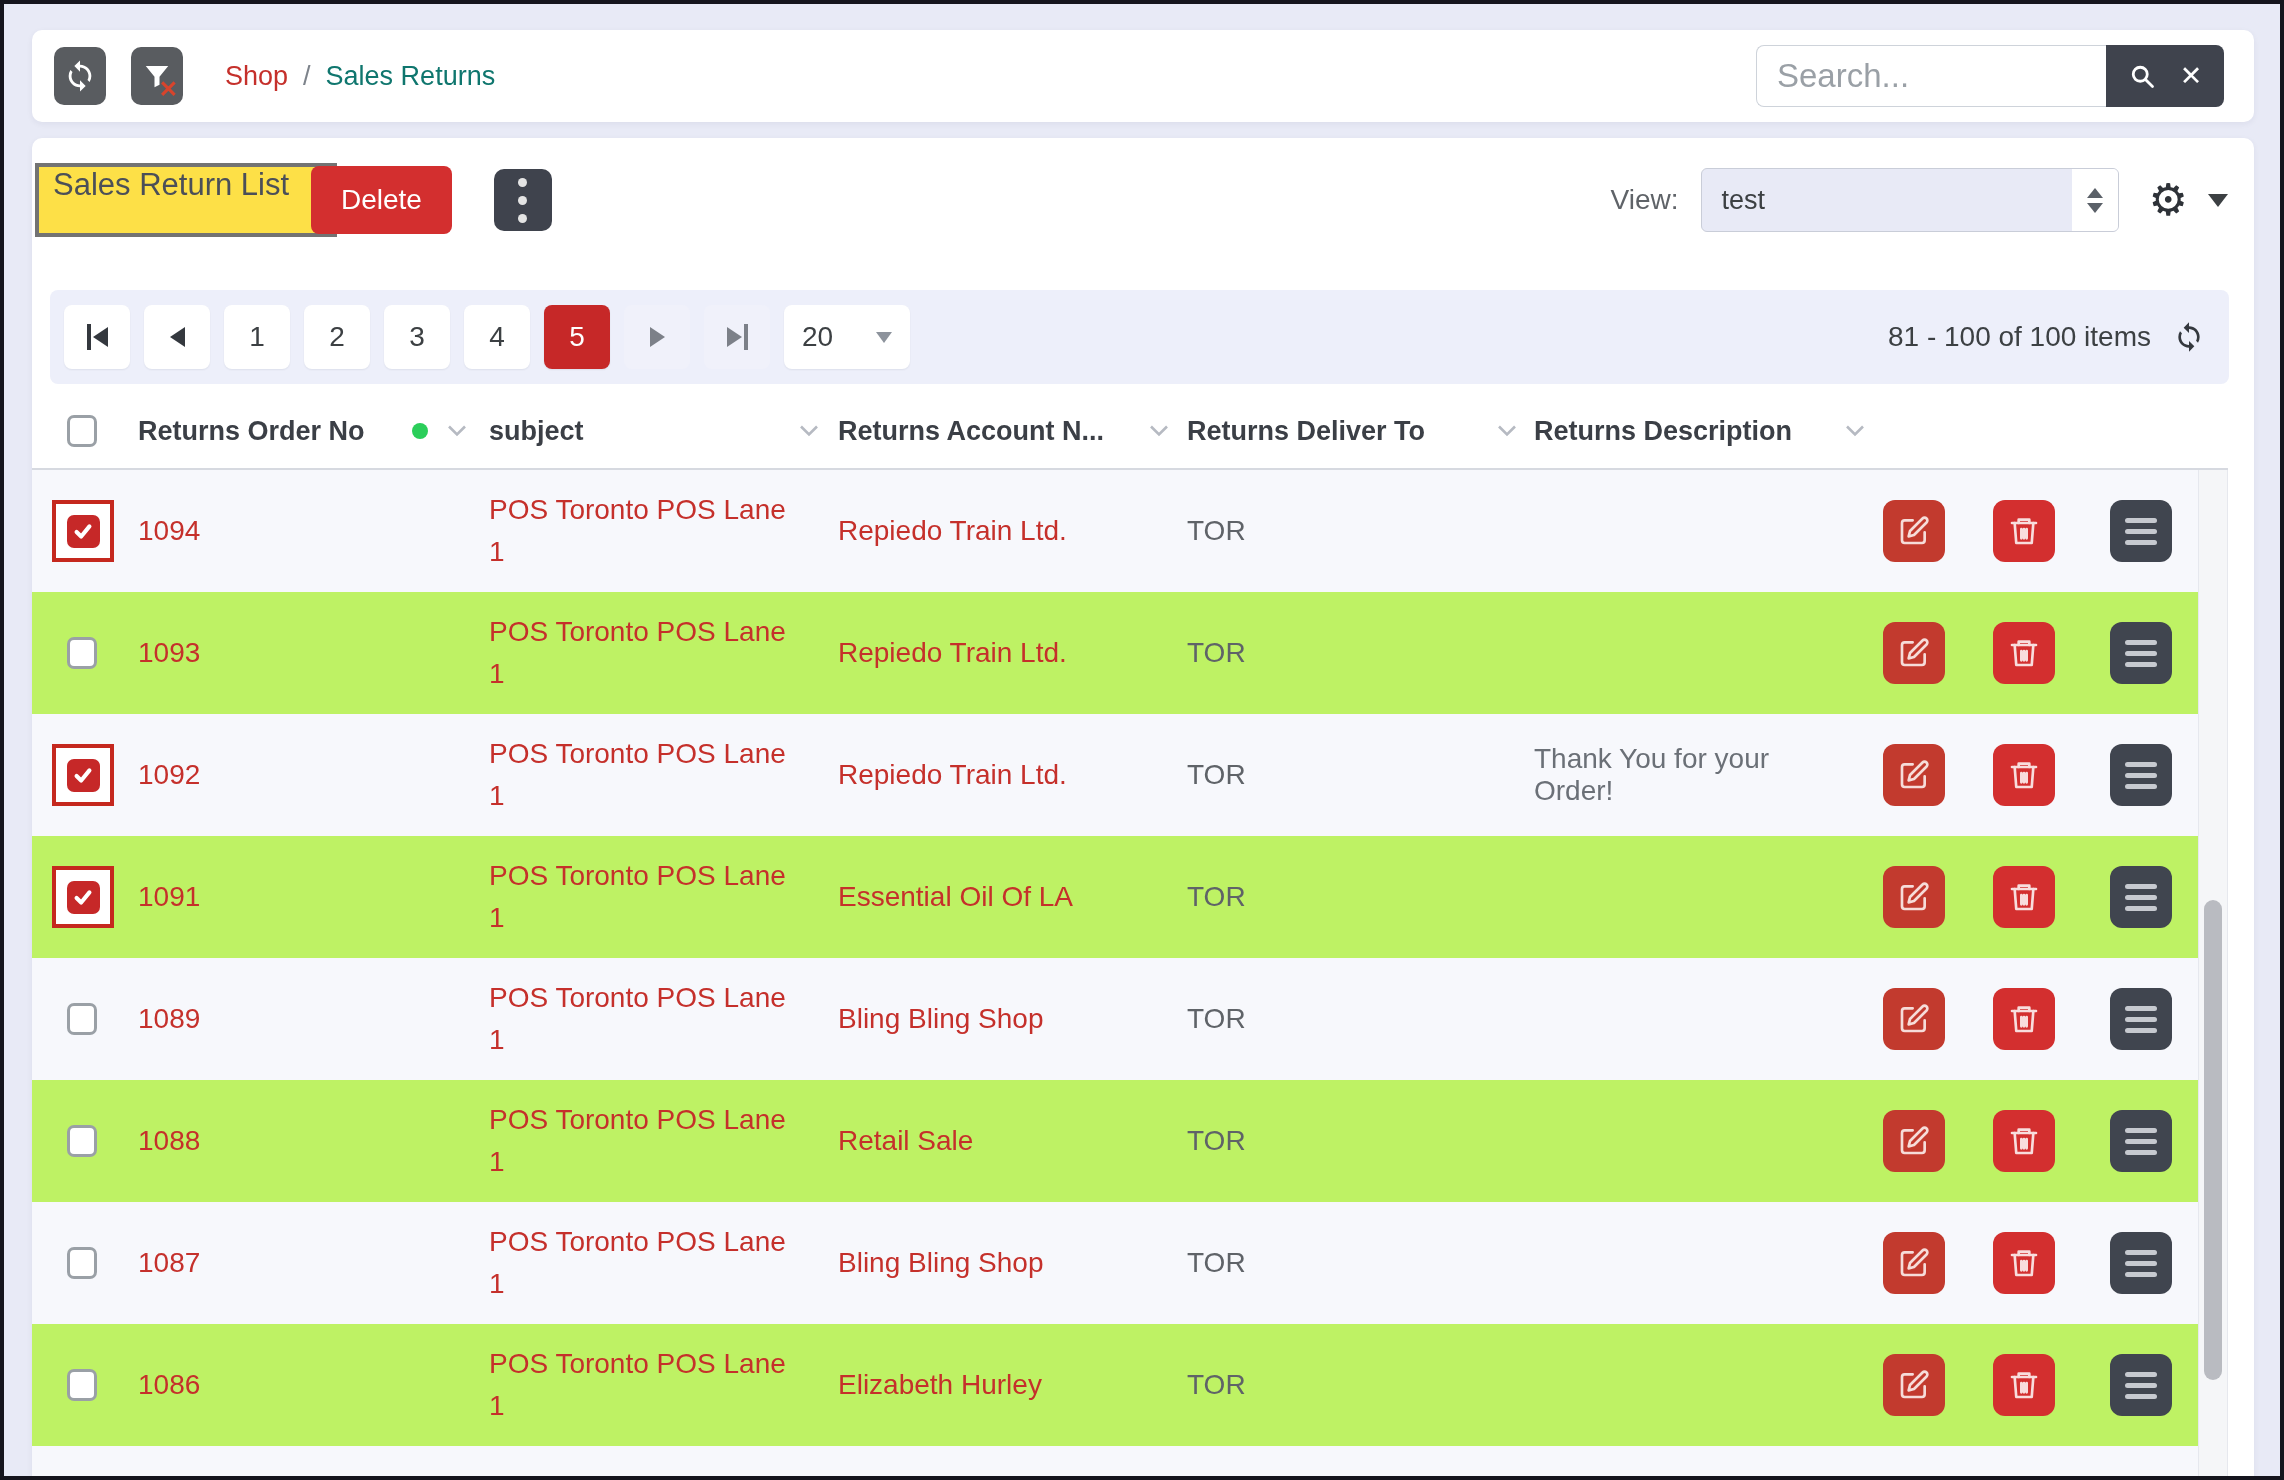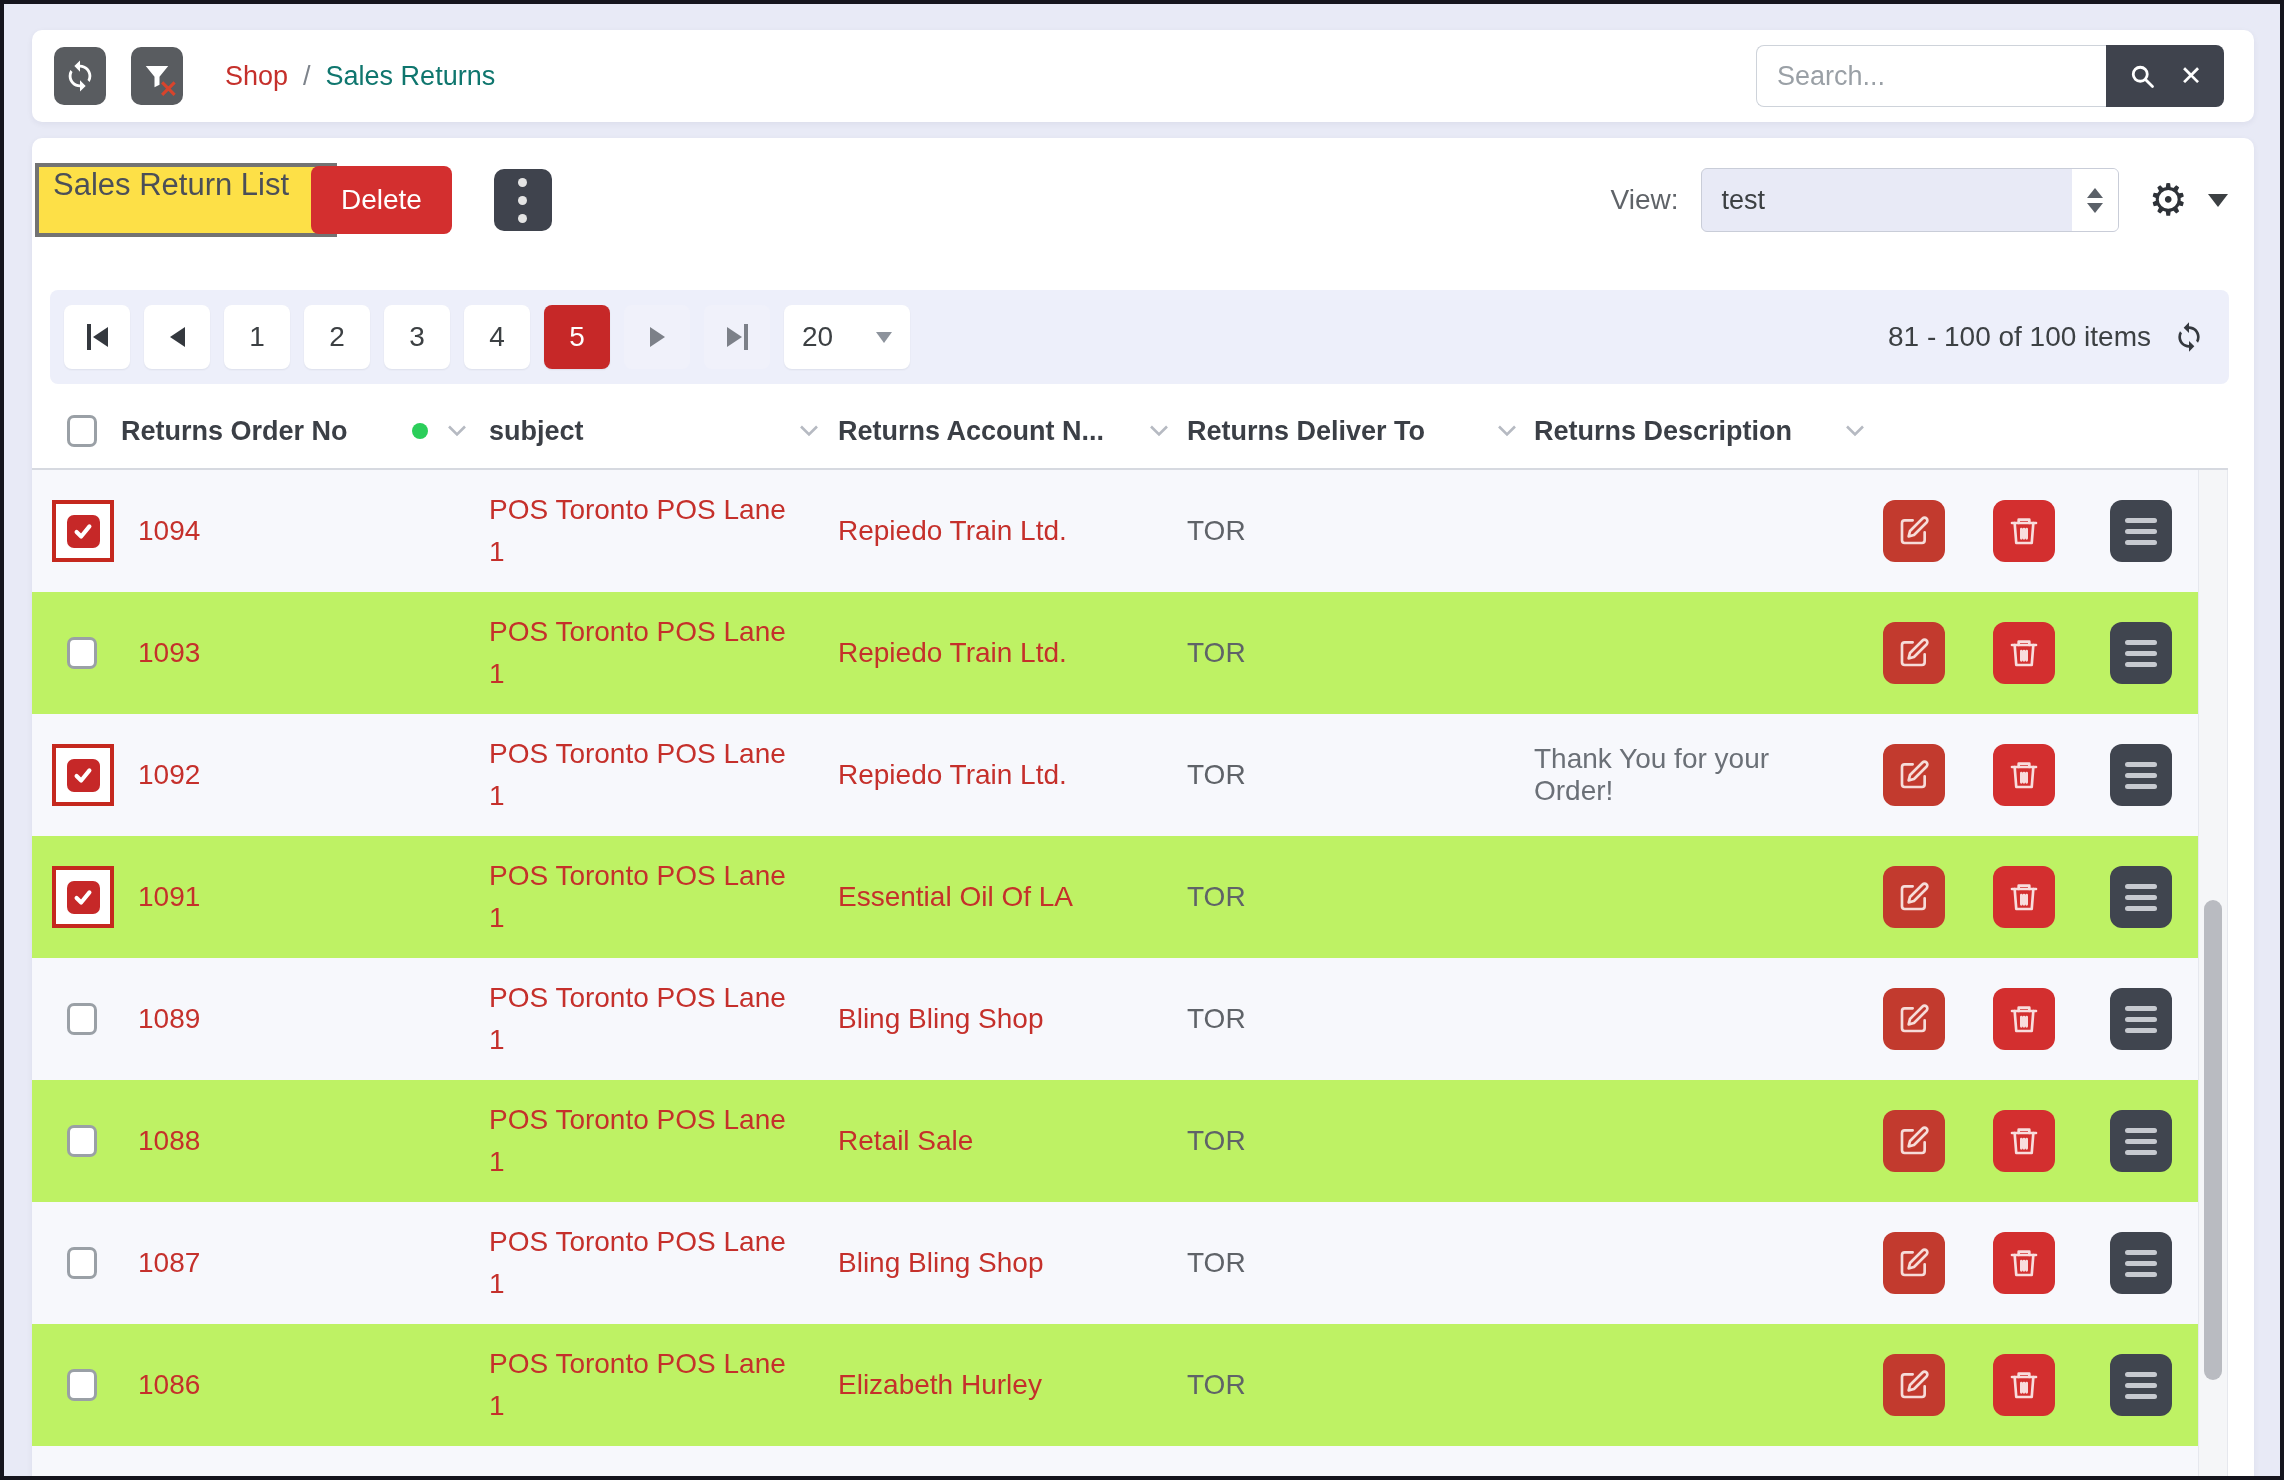--- a/index.html
+++ b/index.html
@@ -17,21 +17,21 @@
   .gbtn{width:52px;height:58px;background:#595c60;border:none;border-radius:10px;
     display:flex;align-items:center;justify-content:center;position:relative;cursor:pointer;flex:0 0 auto;}
   .gbtn + .gbtn{margin-left:25px;}
   .filter-x{position:absolute;right:5px;bottom:4px;color:#d8442c;font-size:23px;font-weight:bold;line-height:1;}
   .breadcrumb{margin-left:42px;font-size:27px;display:flex;align-items:center;white-space:nowrap;}
   .breadcrumb .home{color:#c5302b;}
   .breadcrumb .sep{color:#7d838b;margin:0 15px;}
   .breadcrumb .cur{color:#0f766e;}
   .search-wrap{margin-left:auto;display:flex;height:62px;margin-right:8px;}
   .search-input{width:350px;height:62px;box-sizing:border-box;border:1px solid #ced3da;border-right:none;
-    border-radius:8px 0 0 8px;padding:0 20px;font-size:27px;color:#3c4043;outline:none;
+    border-radius:8px 0 0 8px;padding:0 20px;font-size:33px;color:#3c4043;outline:none;
     font-family:"Liberation Sans",sans-serif;background:#fff;}
   .search-input::placeholder{color:#9aa0a6;}
   .search-addon{width:118px;background:#3f434d;border-radius:0 8px 8px 0;
     display:flex;align-items:center;justify-content:center;gap:24px;}
   .search-addon .xg{color:#fff;font-size:27px;cursor:pointer;line-height:1;}
   
   .main-card{position:absolute;left:28px;top:134px;width:2222px;height:1410px;
     background:#fff;border-radius:10px;box-shadow:0 2px 6px rgba(30,34,60,.06);}
   
   .toolbar{position:absolute;top:20px;left:3px;right:26px;height:84px;display:flex;align-items:center;}
@@ -198,21 +198,21 @@
         <span class="icon-refresh-dark">
           <svg width="32" height="32" viewBox="0 0 24 24">
               <path fill="#34383e" d="M12 4V1L8 5l4 4V6c3.31 0 6 2.69 6 6 0 1.01-.25 1.97-.7 2.8l1.46 1.46A7.93 7.93 0 0 0 20 12c0-4.42-3.58-8-8-8zm0 14c-3.31 0-6-2.69-6-6 0-1.01.25-1.97.7-2.8L5.24 7.74A7.93 7.93 0 0 0 4 12c0 4.42 3.58 8 8 8v3l4-4-4-4v3z"></path>
             </svg>
         </span>
       </div>
     </div>
 
     <div class="thead">
       <span class="cb"></span>
-      <span class="th" style="left:89px">Returns Order No</span>
+      <span class="th" style="left:106px">Returns Order No</span>
       <span class="dot" style="left:380px;background:#2bce5a"></span>
       <span class="chev" style="left:414px">
         <svg width="22" height="13" viewBox="0 0 22 13" fill="none" stroke="#b6bac2" stroke-width="2.6">
             <polyline points="3,2 11,10 19,2"></polyline>
           </svg>
       </span>
       <span class="th" style="left:457px">subject</span>
       <span class="chev" style="left:766px">
         <svg width="22" height="13" viewBox="0 0 22 13" fill="none" stroke="#b6bac2" stroke-width="2.6">
             <polyline points="3,2 11,10 19,2"></polyline>

